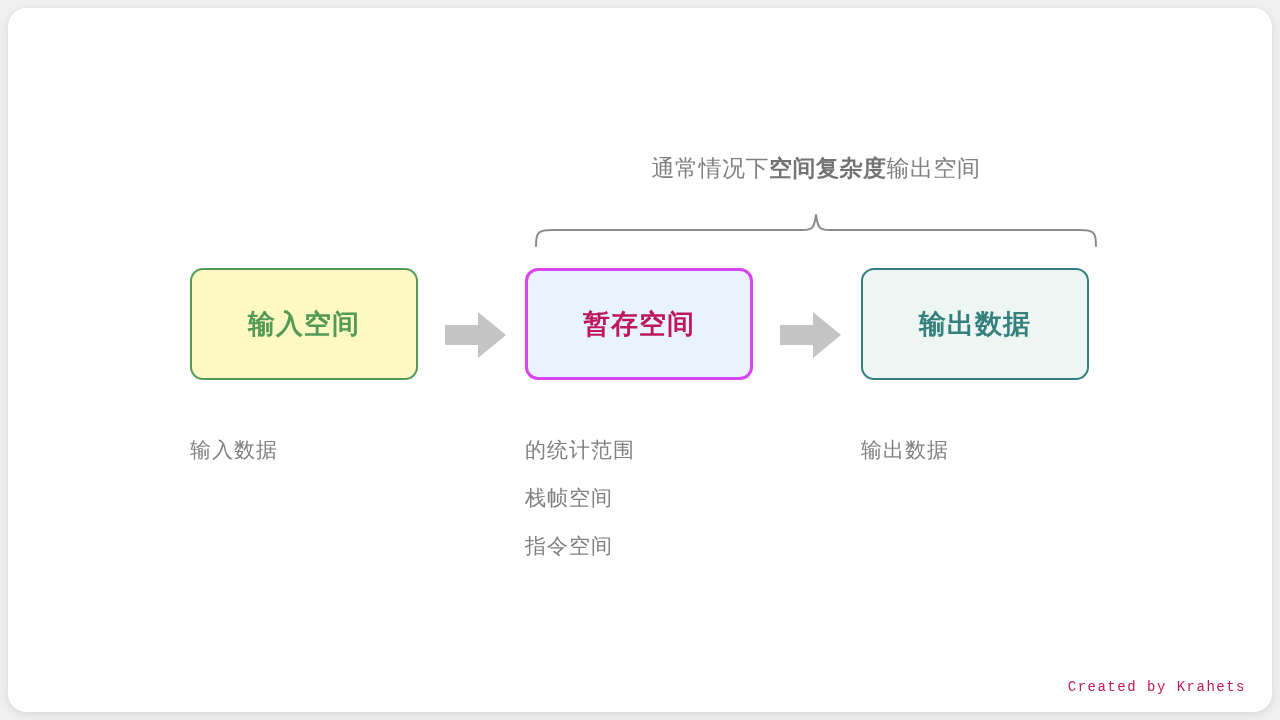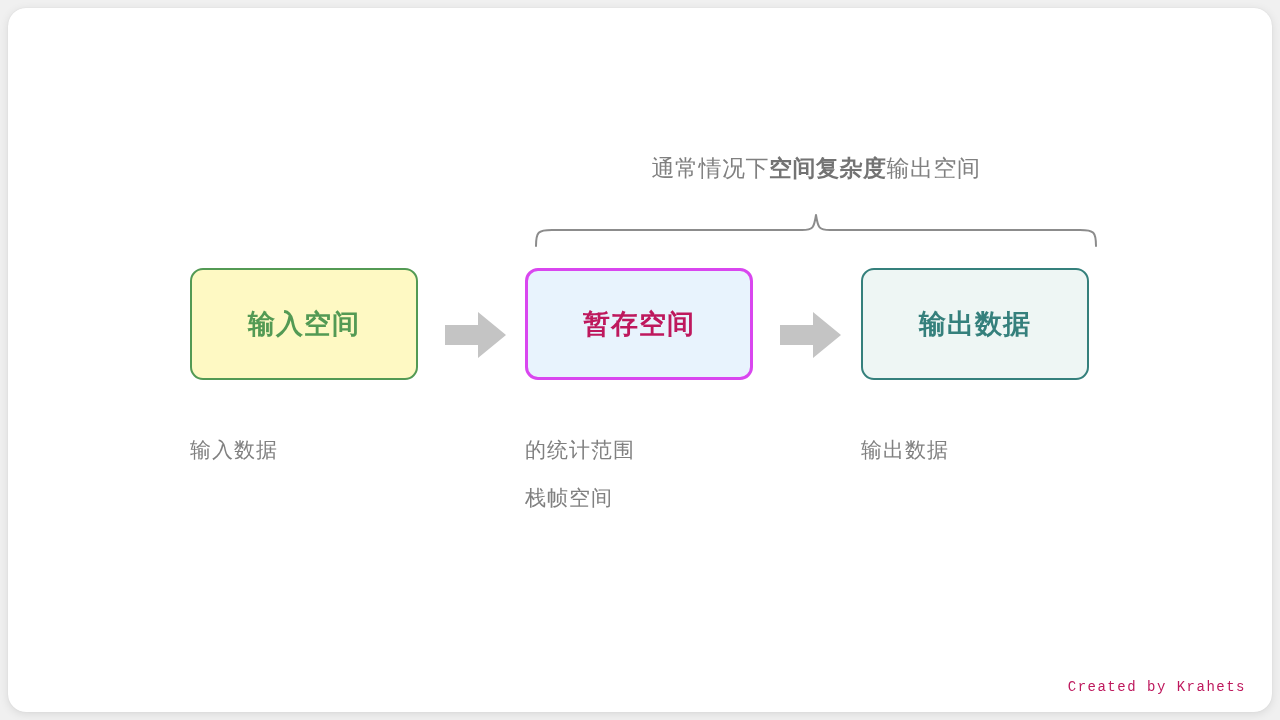--- a/index.html
+++ b/index.html
@@ -161,20 +161,21 @@
     <svg class="arrow" id="arrow-2" width="62" height="48" viewBox="0 0 62 48">
       <path d="M 0 14 L 33 14 L 33 1 L 61 24 L 33 47 L 33 34 L 0 34 Z" fill="#c4c4c4"></path>
     </svg>
 
     <div class="caption-col" id="caption-input">
       <div class="caption-line">输入数据</div>
     </div>
     <div class="caption-col" id="caption-temp">
       <div class="caption-line">的统计范围</div>
       <div class="caption-line">栈帧空间</div>
+      <div class="caption-line">指令空间</div>
     </div>
     <div class="caption-col" id="caption-output">
       <div class="caption-line">输出数据</div>
     </div>
 
     <div id="footer-credit">Created by Krahets</div>
 
   </div>
 </div>
 

